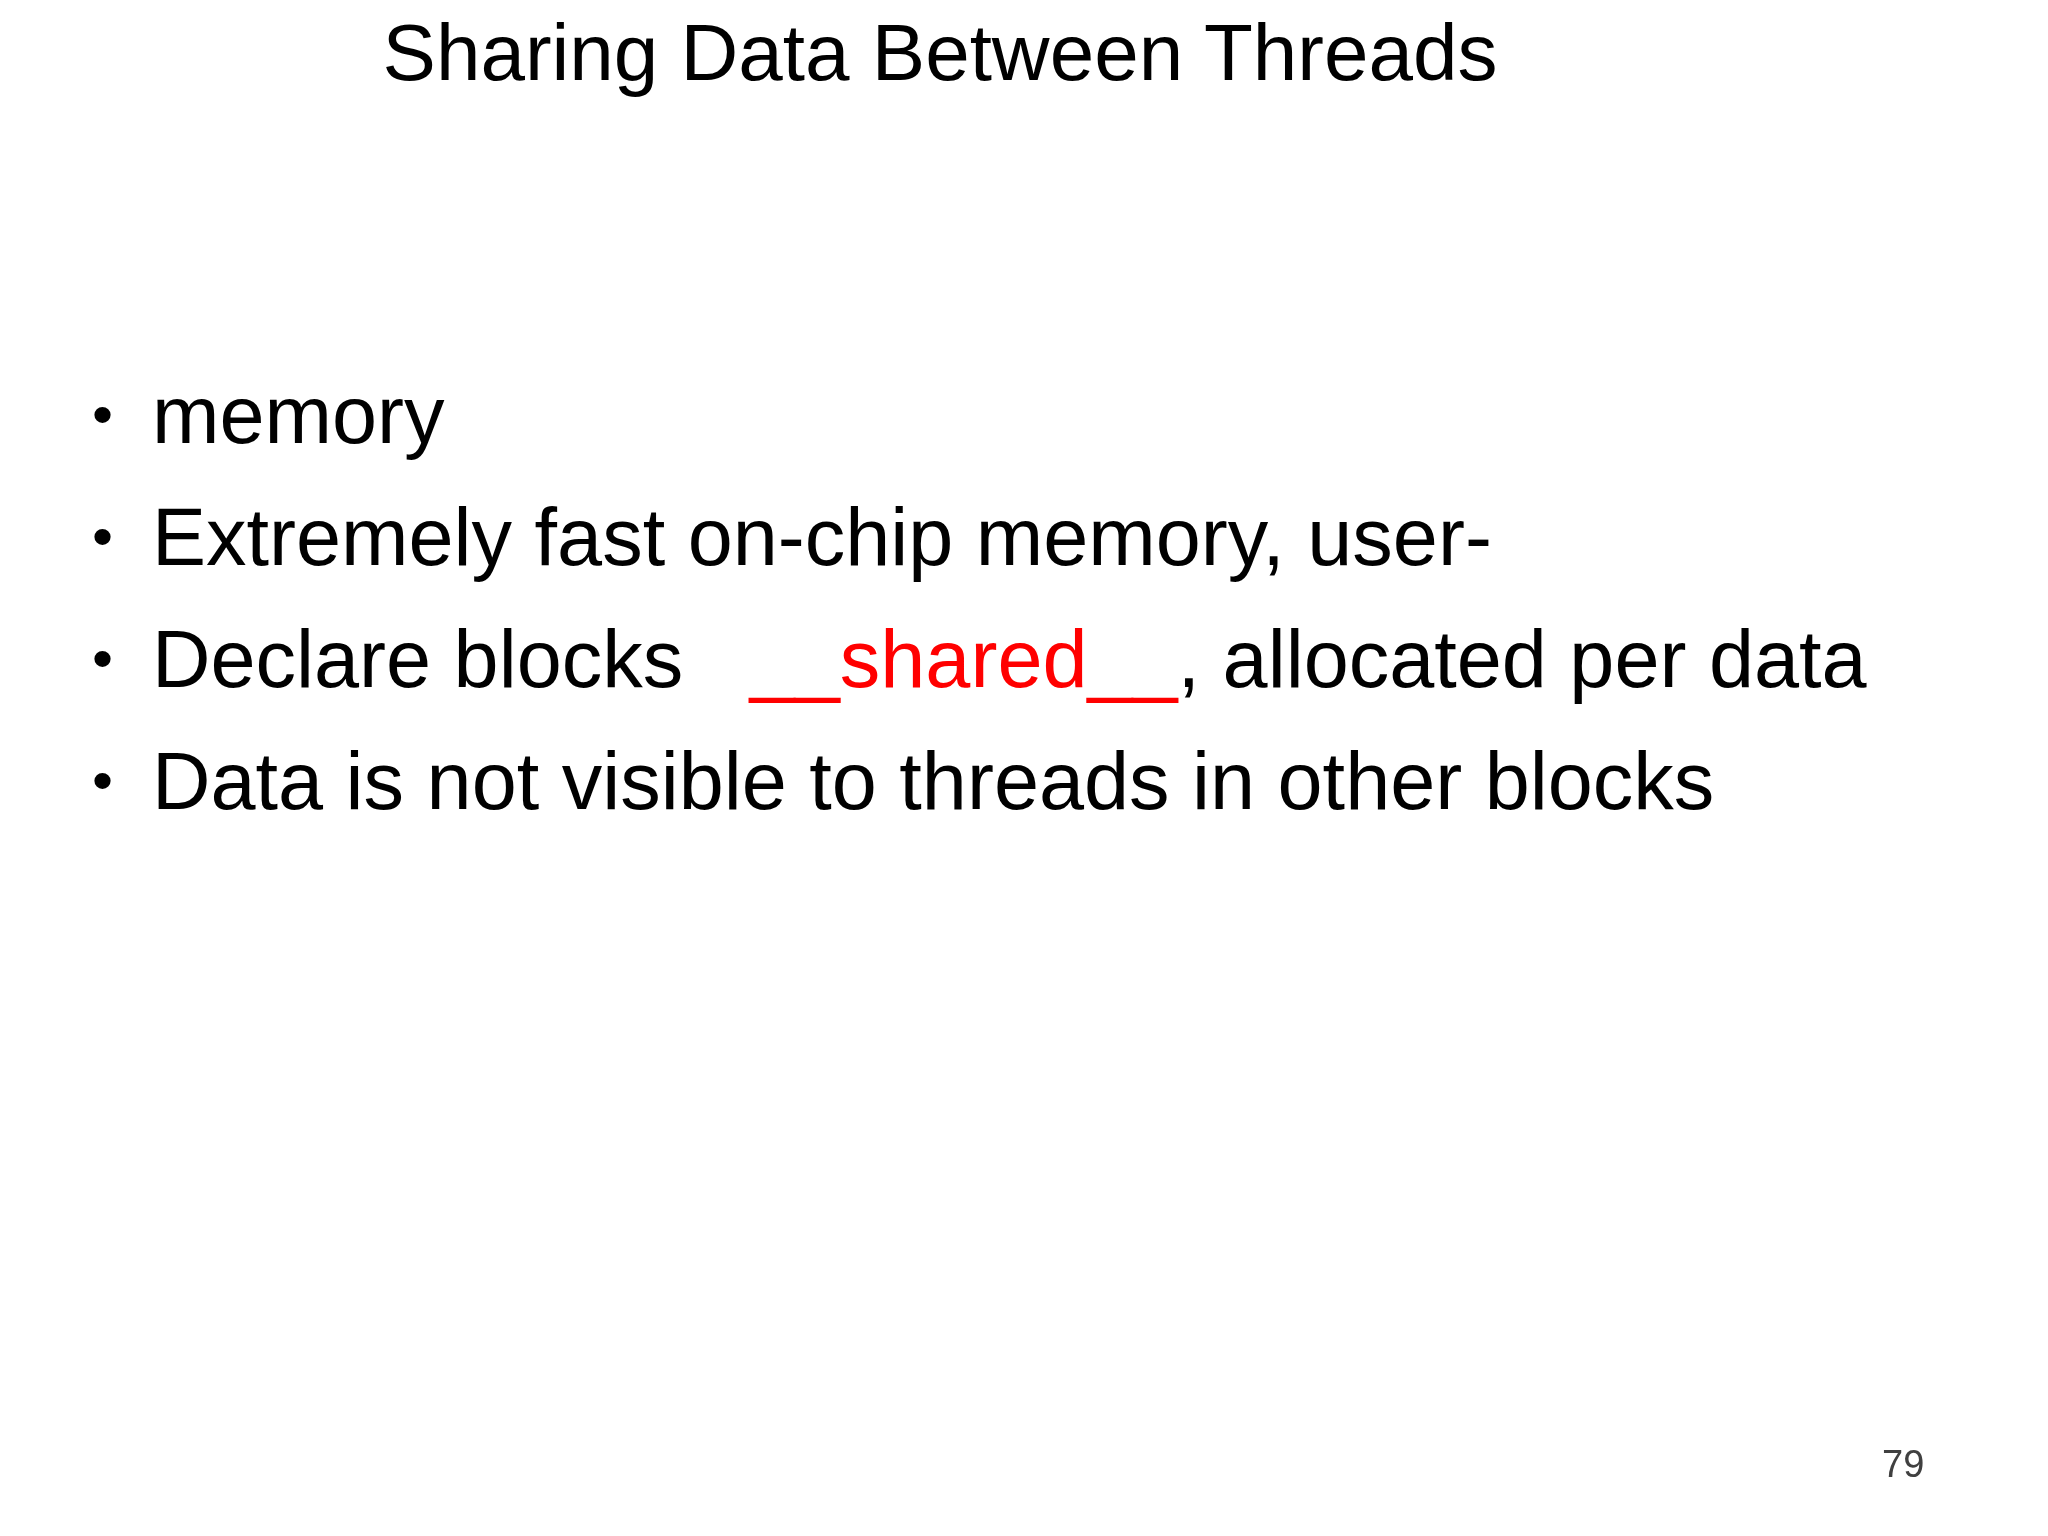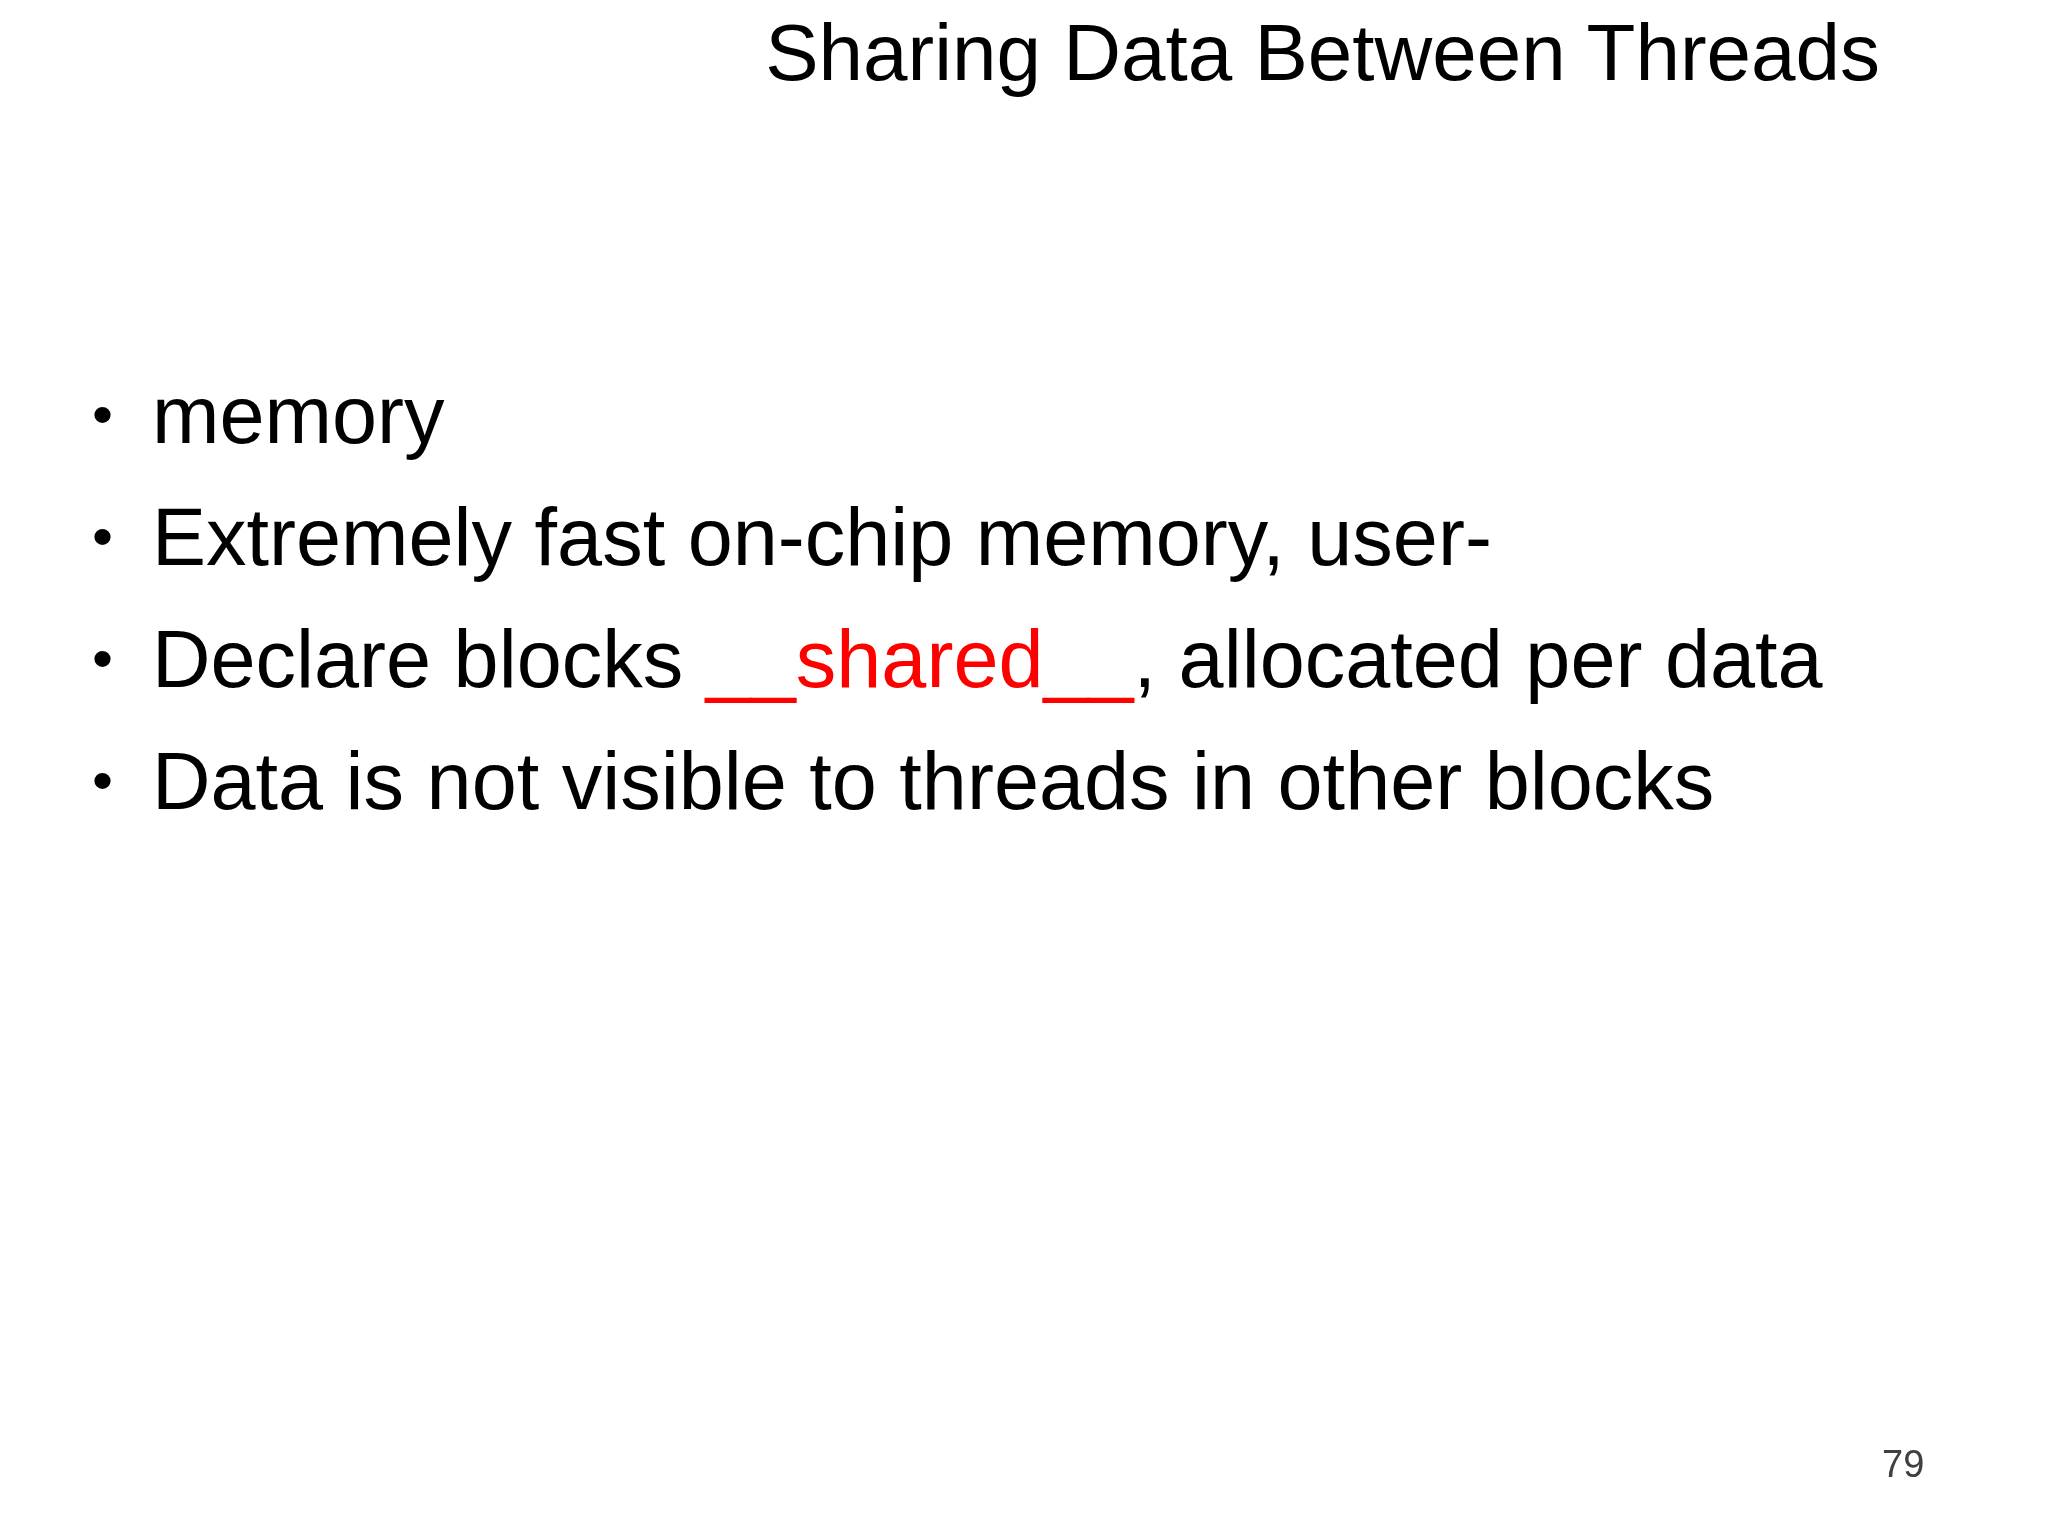--- a/index.html
+++ b/index.html
@@ -14,21 +14,21 @@
     background: #ffffff;
     overflow: hidden;
     font-family: "Liberation Sans", sans-serif;
     color: #000000;
   }
   .slide-title {
     position: absolute;
     top: 5px;
     left: 0;
     width: 1880px;
-    text-align: right;
+    text-align: center;
     font-size: 80px;
     line-height: 96px;
     font-weight: 400;
     color: #000000;
     white-space: nowrap;
   }
   .bullet-list {
     position: absolute;
     top: 354px;
     left: 92px;
@@ -49,20 +49,21 @@
     left: 0;
     top: 0;
     font-size: 60px;
     line-height: 122px;
   }
   .bullet-line {
     white-space: nowrap;
   }
   .highlight-red {
     color: #ff0000;
+    margin-left: 44px;
   }
   .page-number {
     position: absolute;
     top: 1442px;
     left: 1882px;
     font-size: 38px;
     line-height: 44px;
     color: #404040;
   }
 </style>

